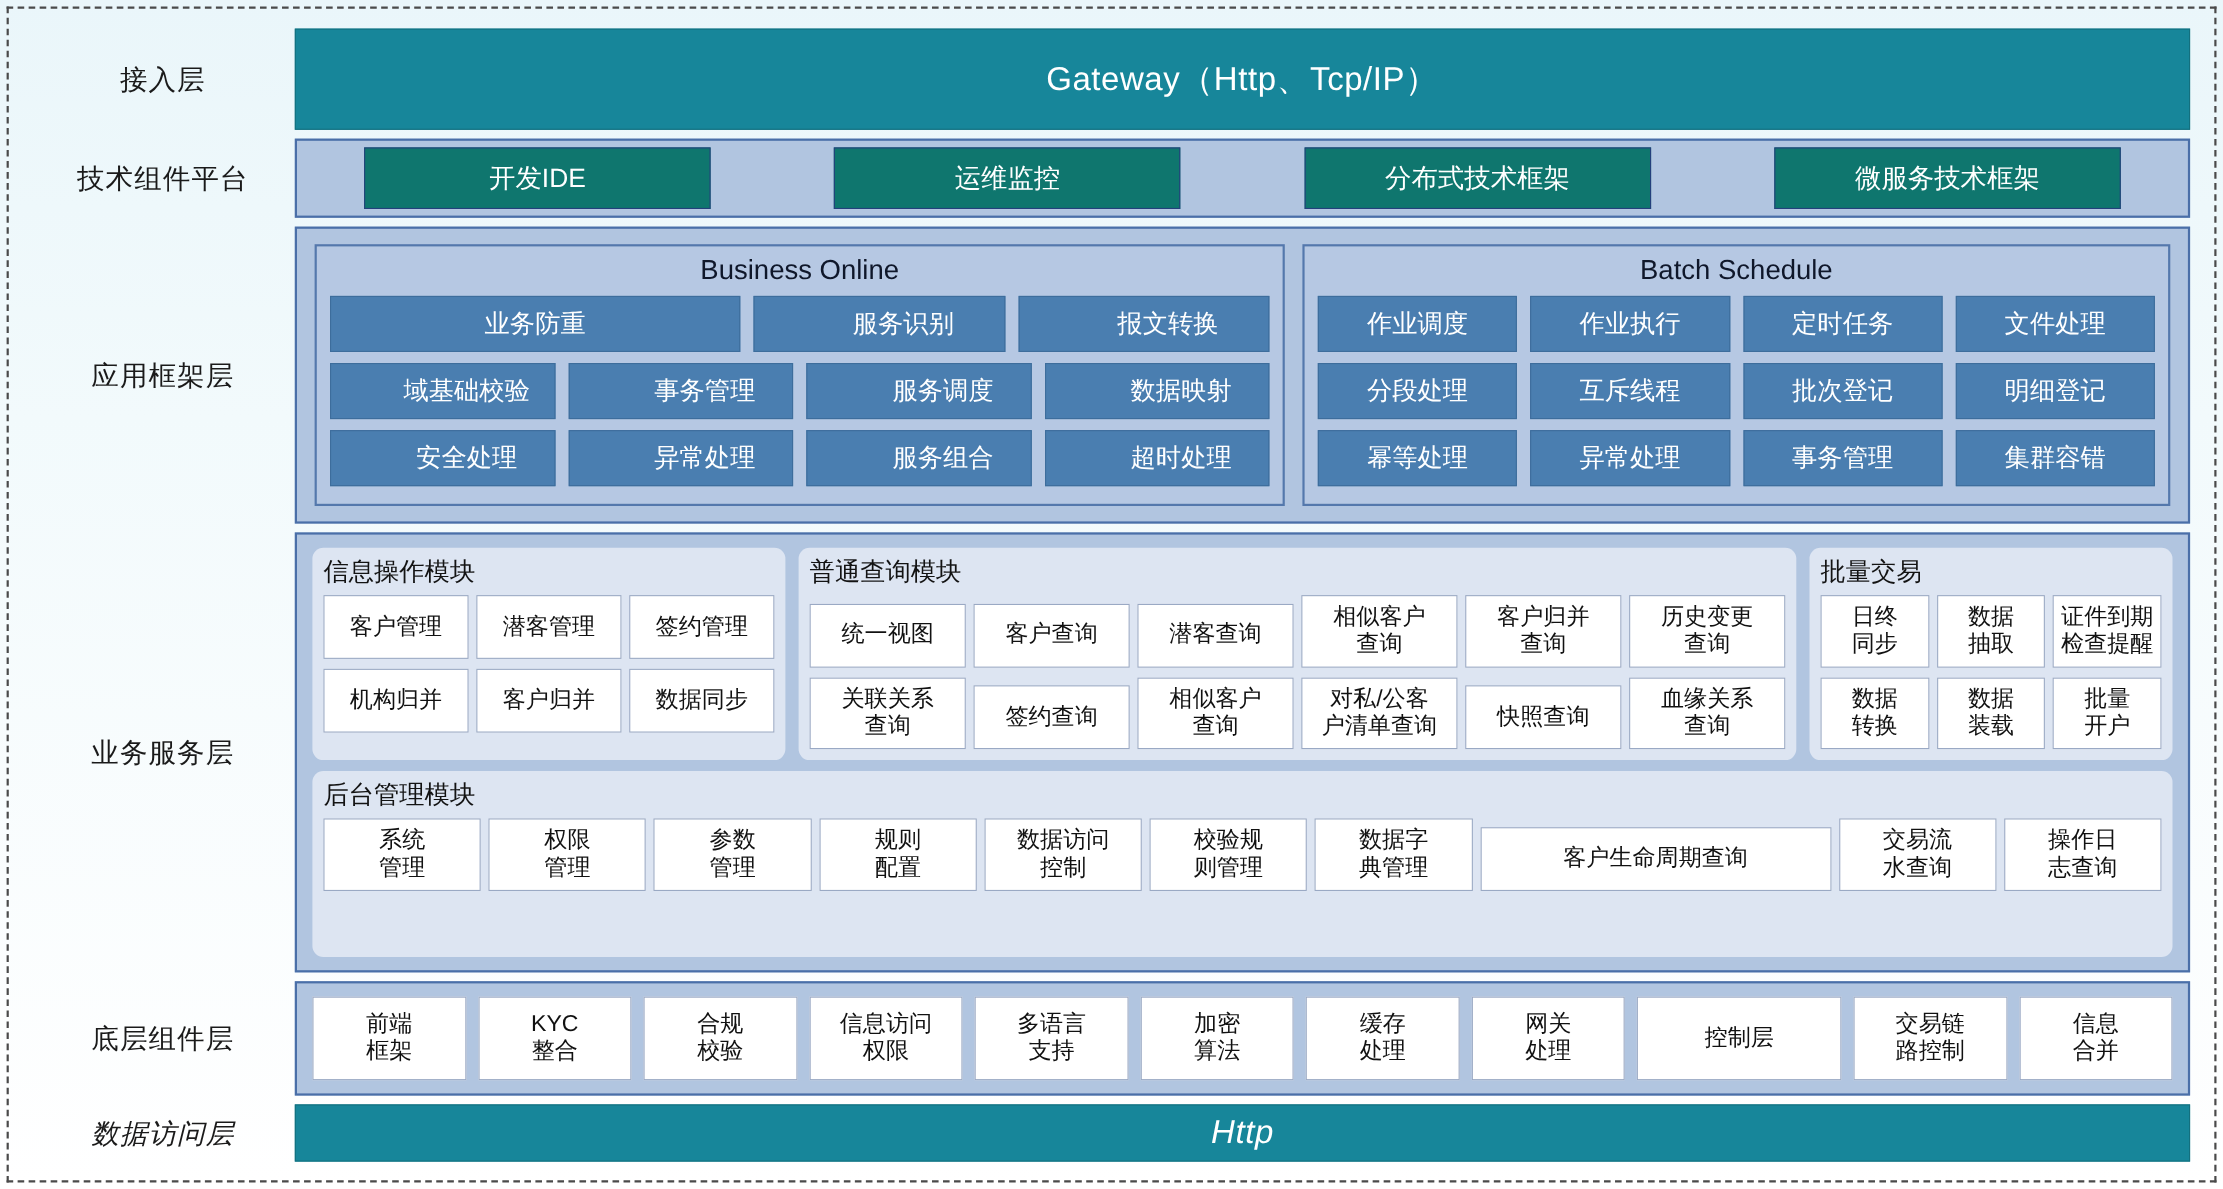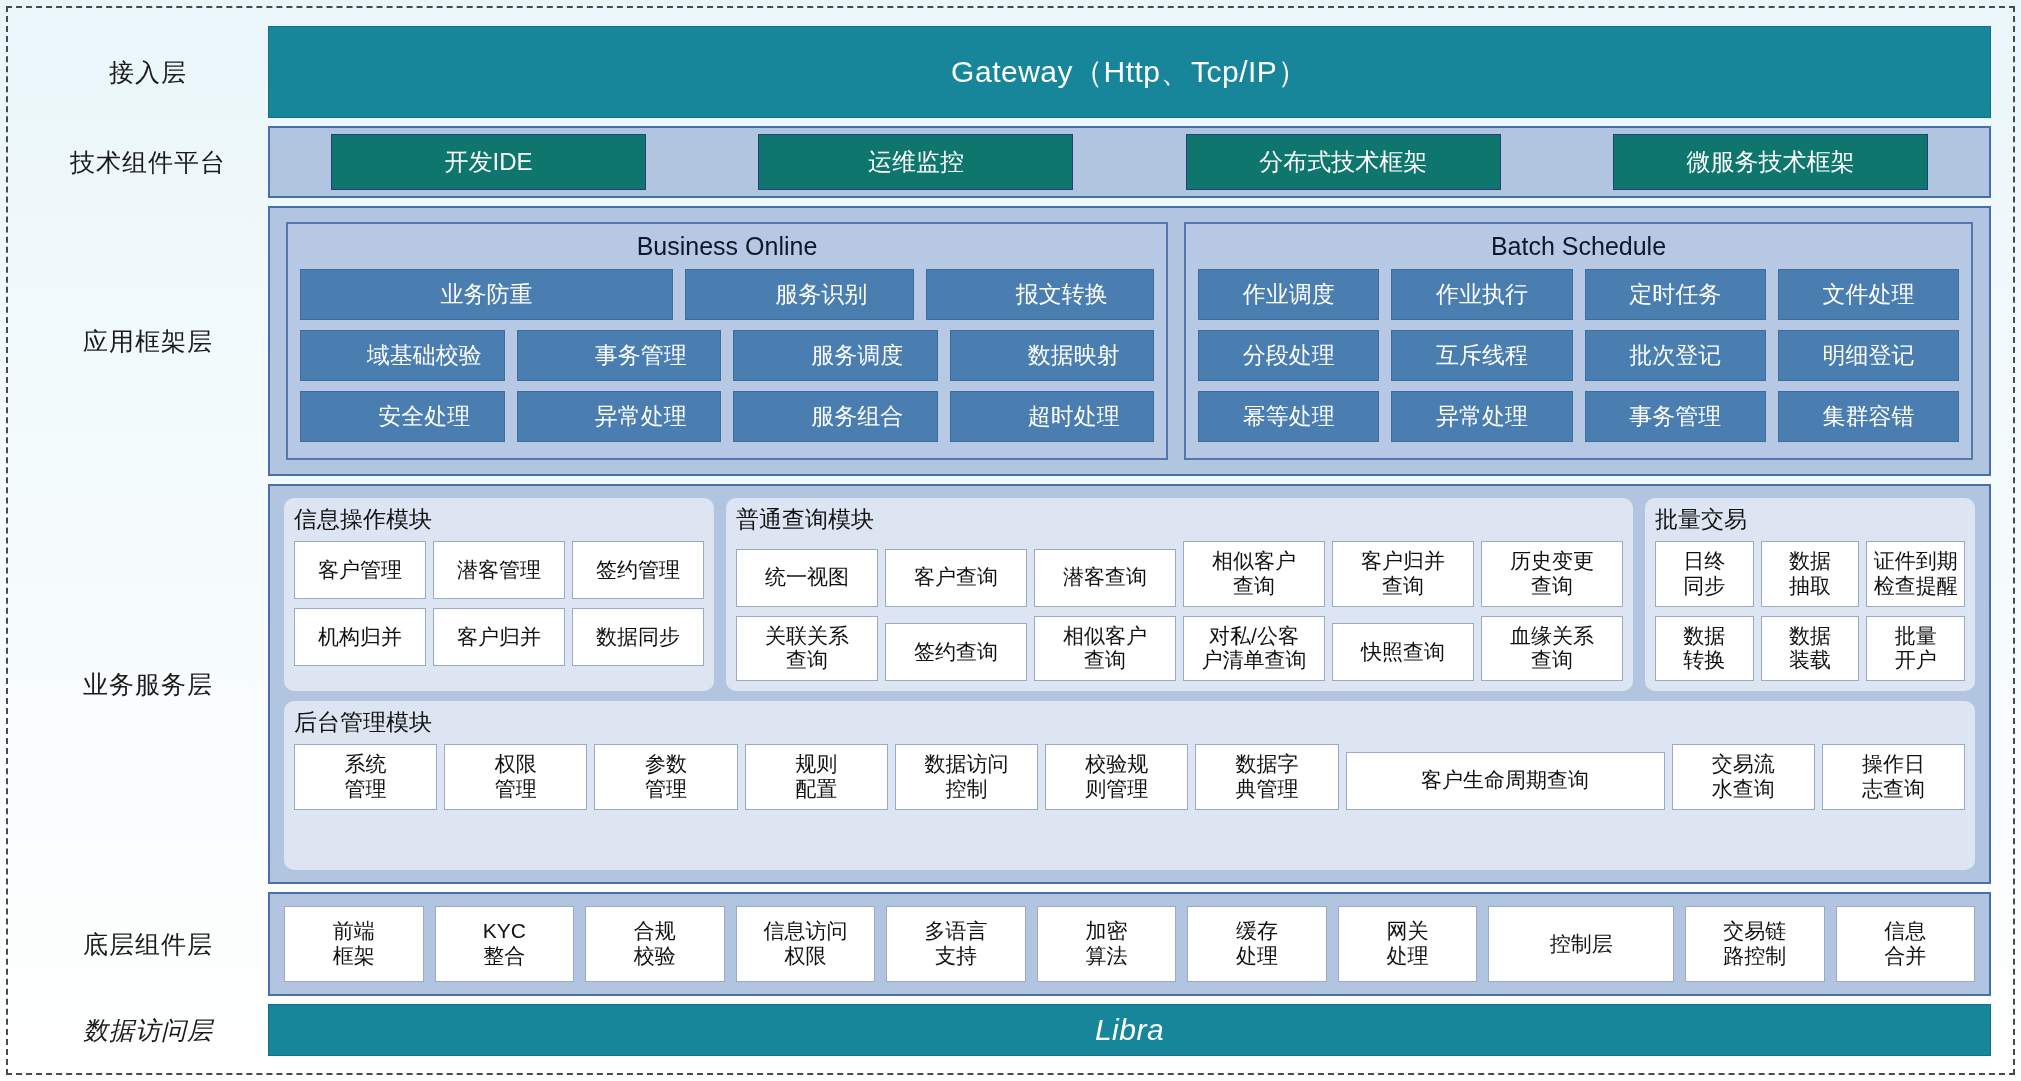--- a/index.html
+++ b/index.html
@@ -371,18 +371,18 @@
           <div class="white-chip" style="flex:1.35">控制层</div>
           <div class="white-chip">交易链<br>路控制</div>
           <div class="white-chip">信息<br>合并</div>
         </div>
       </div>
     </div>
 
     <div class="row r-data">
       <div class="row-label">数据访问层</div>
       <div class="row-body">
-        <div class="teal-bar">Libra</div>
+        <div class="teal-bar">Http</div>
       </div>
     </div>
 
   </div>
 </div>
 
 </body></html>

